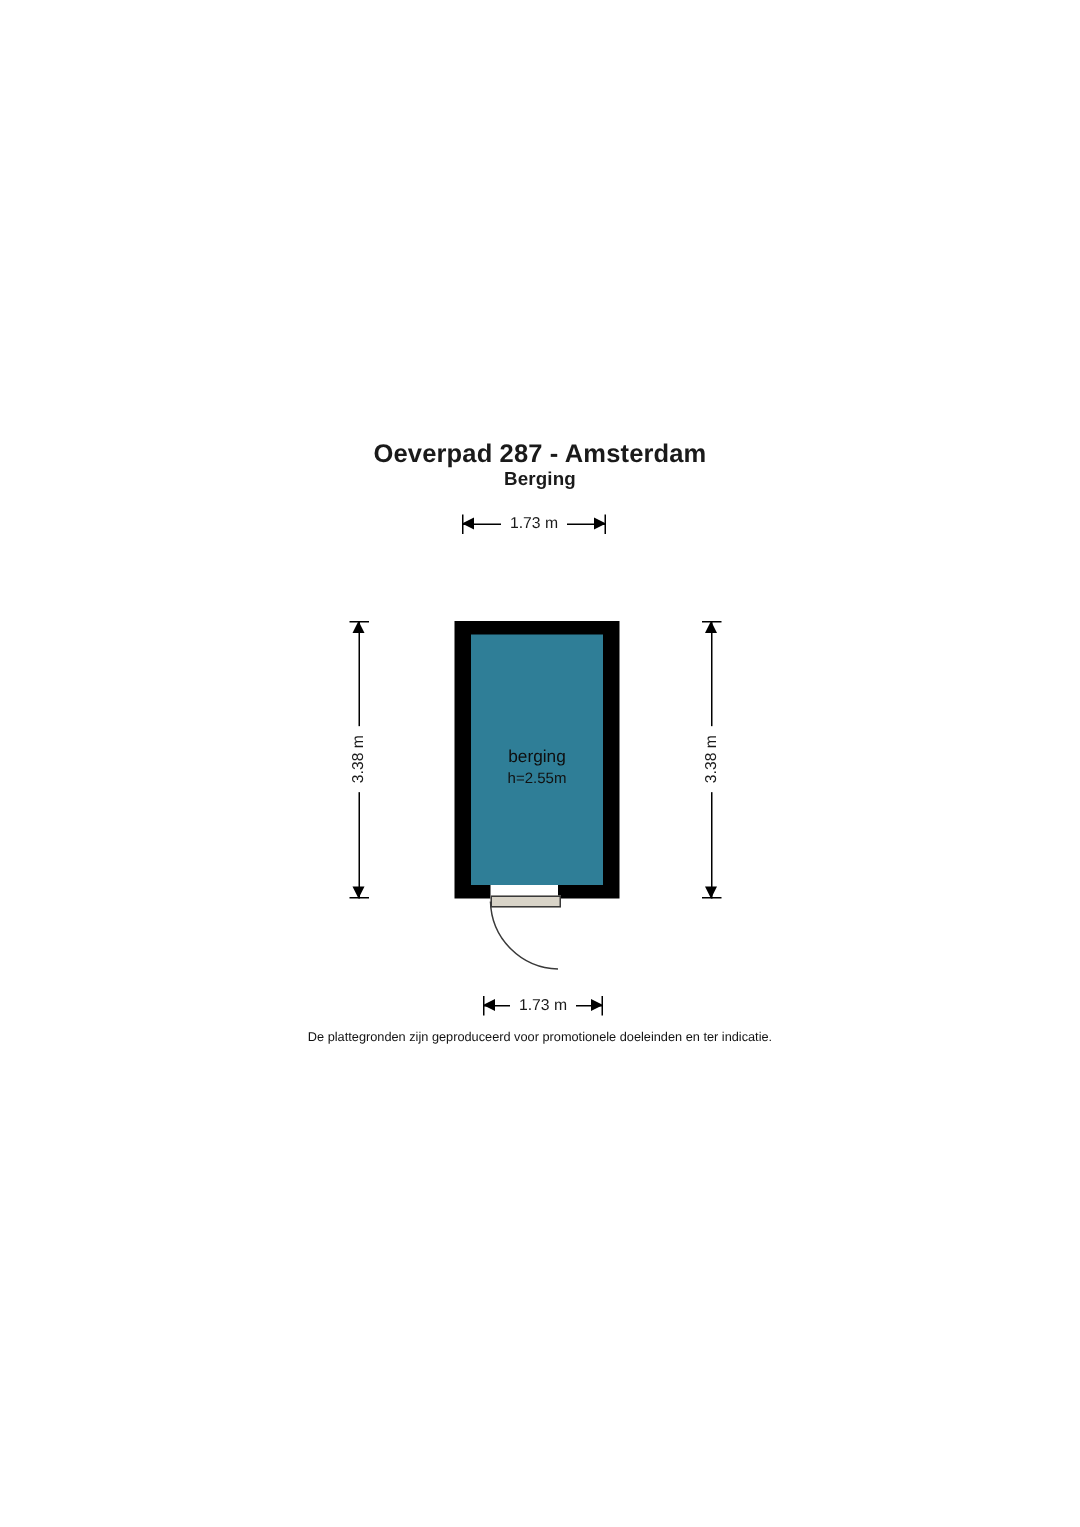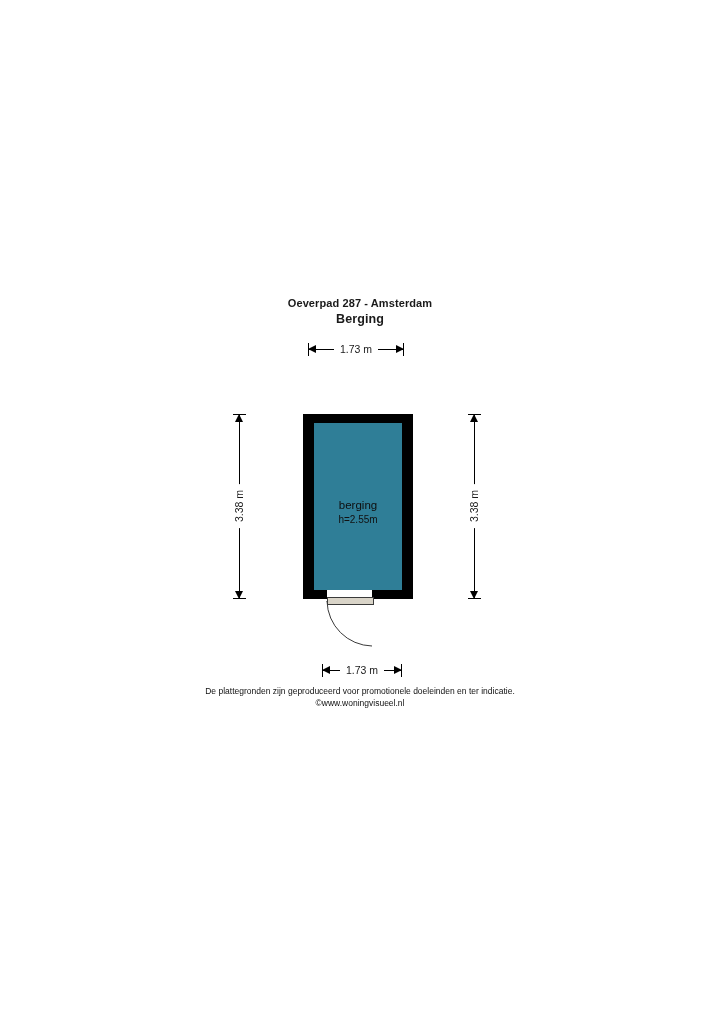--- a/index.html
+++ b/index.html
@@ -25,21 +25,21 @@
 
   
   .title-block {
     position: absolute;
     left: 0;
     top: 295px;
     width: 720px;
     text-align: center;
   }
   .title-main {
-    font-size: 11px;
+    font-size: 17px;
     font-weight: bold;
     letter-spacing: 0.1px;
     line-height: 16px;
   }
   .title-sub {
     font-size: 12.5px;
     font-weight: bold;
     letter-spacing: 0.1px;
     line-height: 16px;
   }
@@ -262,16 +262,15 @@
     <div class="cap-r"></div>
     <div class="arrow-l"></div>
     <div class="arrow-r"></div>
     <div class="label-wrap">
       <span>1.73 m</span>
     </div>
   </div>
 
   <div class="footer">
     <div>De plattegronden zijn geproduceerd voor promotionele doeleinden en ter indicatie.</div>
-    <div>©www.woningvisueel.nl</div>
   </div>
 
 </div>
 
 </body></html>

